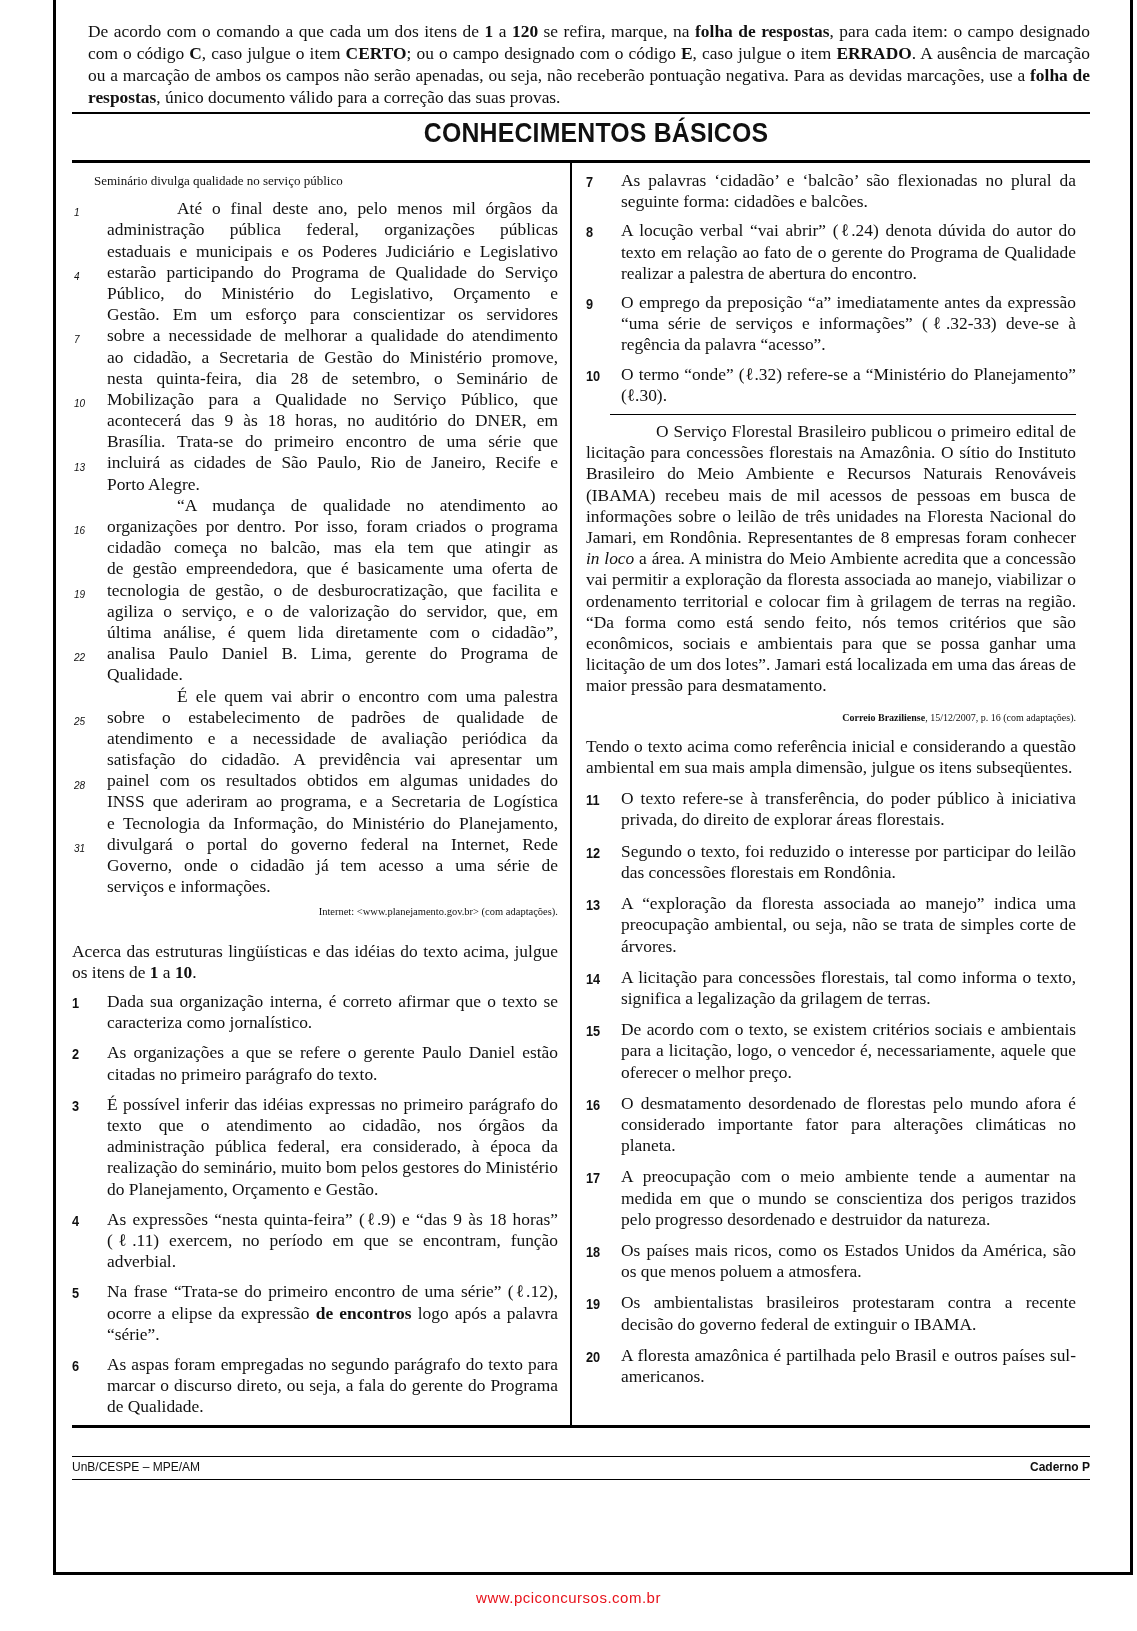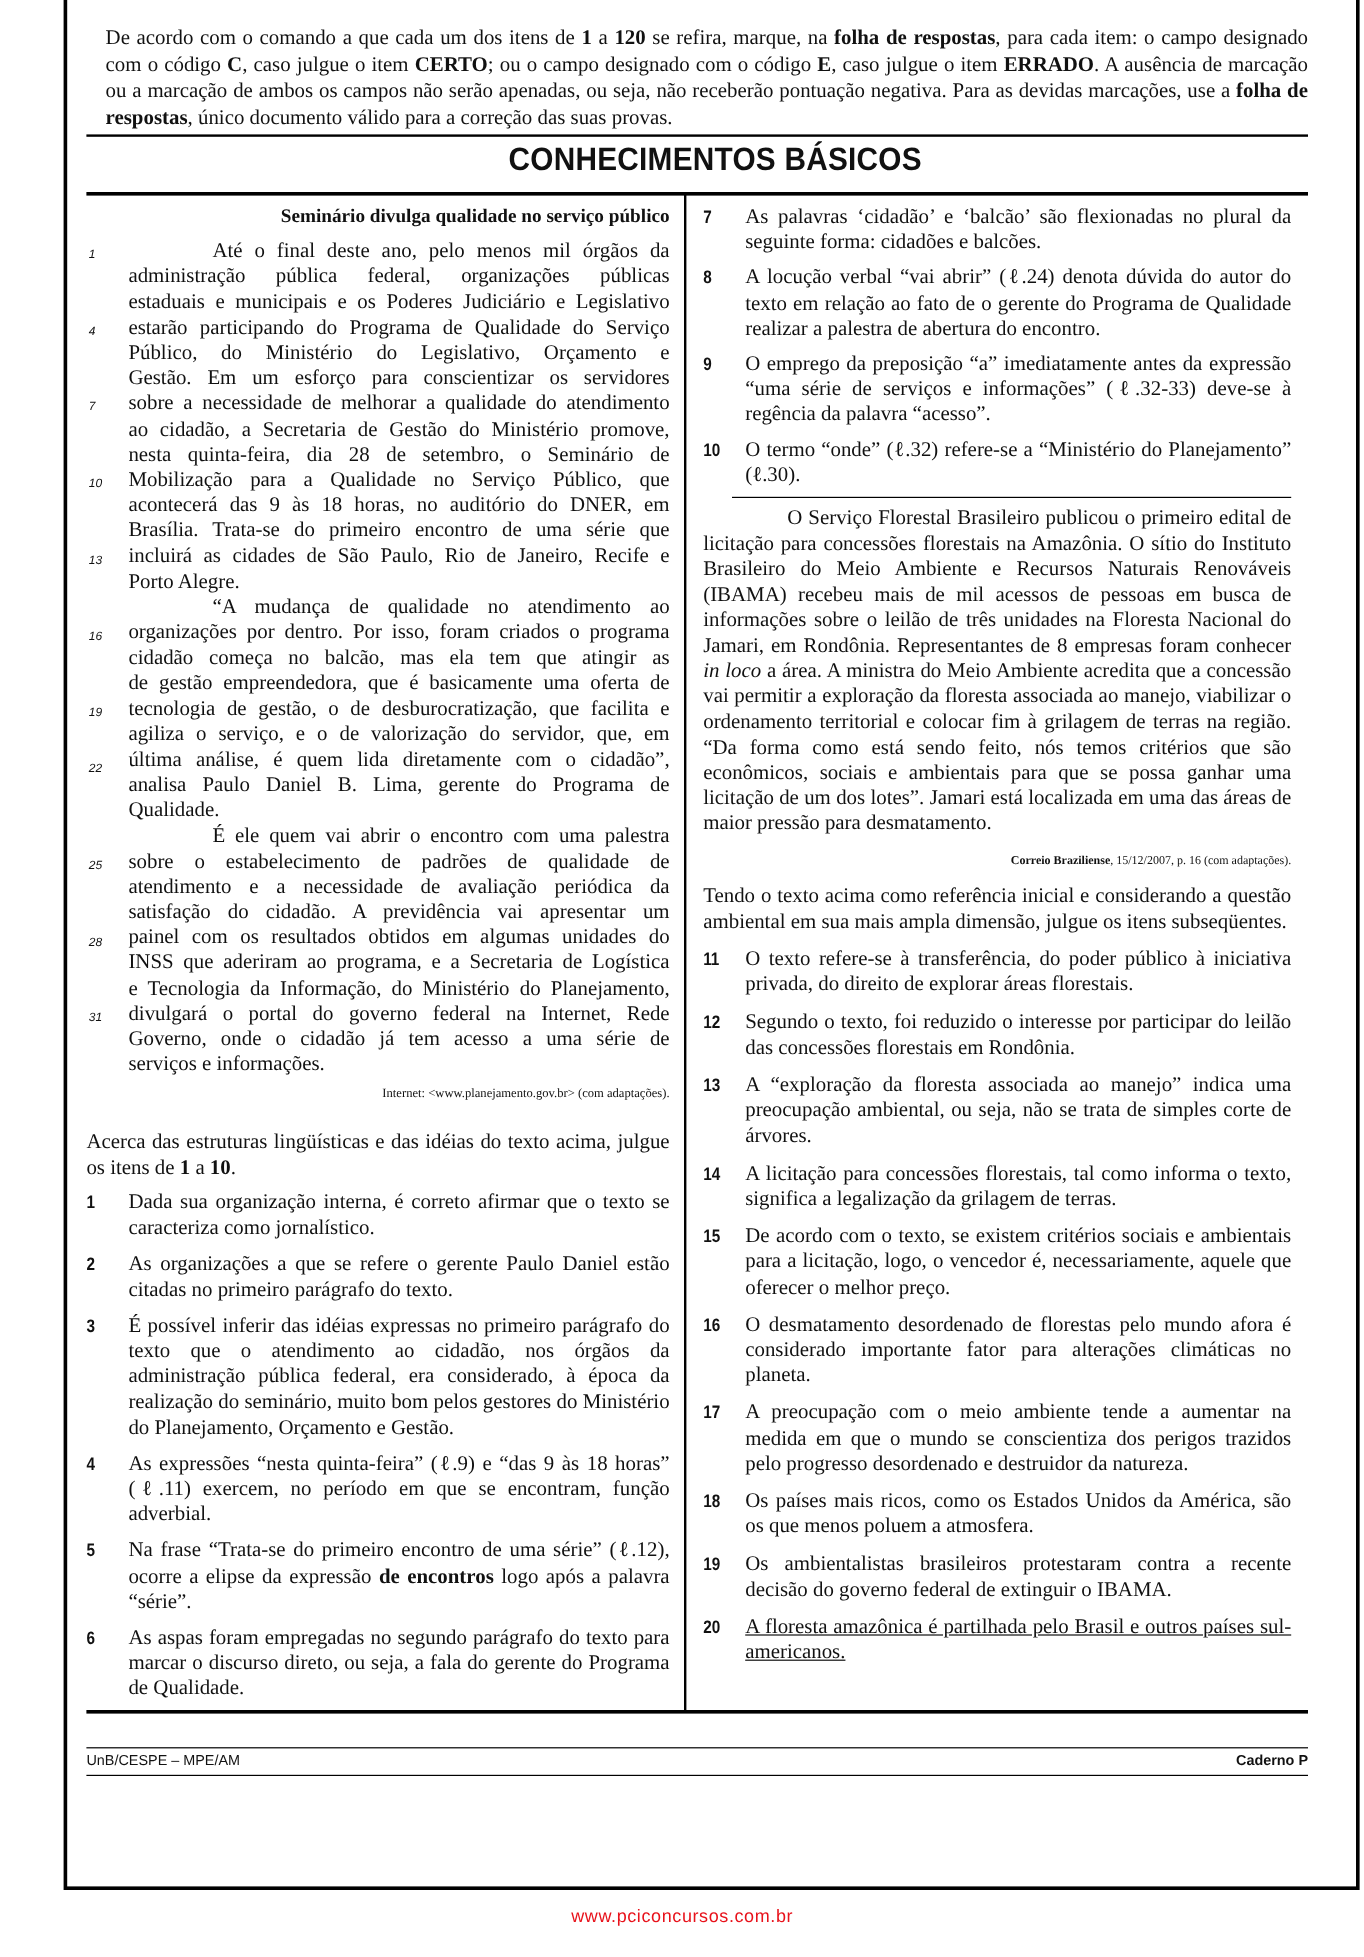--- a/index.html
+++ b/index.html
@@ -5,21 +5,21 @@
   html, body { margin:0; padding:0; background:#ffffff; }
   body { width:1137px; height:1631px; position:relative; overflow:hidden; font-family:"Liberation Serif", serif; color:#111; }
   .page { position:absolute; left:53px; top:-3px; width:1080px; height:1578px; border:3px solid #000; box-sizing:border-box; }
   .intro { position:absolute; left:32px; top:20px; width:1002px; font-size:17.4px; line-height:22px; text-align:justify; }
   .intro b { font-weight:bold; }
   .rule { position:absolute; background:#000; }
   .section-title { position:absolute; left:0; width:1080px; top:118px; text-align:center; font-family:"Liberation Sans", sans-serif; font-weight:bold; font-size:27px; letter-spacing:0.2px; transform:scaleX(0.92); transform-origin:center; }
   .col { position:absolute; font-size:17.4px; line-height:21.2px; }
   .left-col { left:16px; top:170px; width:486px; }
   .right-col { left:530px; top:170px; width:490px; }
-  .text-title { text-align:right; font-weight:bold; font-size:16px; margin:0 0 7px 0; padding-left:22px; }
+  .text-title { text-align:left; font-weight:normal; font-size:13px; margin:0 0 7px 0; padding-left:22px; }
   .passage { position:relative; padding-left:35px; }
   .pline { display:block; text-align:justify; text-align-last:justify; height:21.2px; white-space:nowrap; }
   .pline.last { text-align-last:left; }
   .lnum { position:absolute; left:2px; font-family:"Liberation Sans", sans-serif; font-style:italic; font-size:10px; }
   .indent { padding-left:70px; }
   .source { text-align:right; font-size:10.5px; margin-top:4px; }
   .prompt { text-align:justify; margin-top:18px; margin-bottom:8px; }
   .qitem { position:relative; padding-left:35px; text-align:justify; margin-bottom:9px; }
   .qnum { position:absolute; left:0; top:1px; font-family:"Liberation Sans", sans-serif; font-weight:bold; font-size:15px; transform:scaleX(0.85); transform-origin:left; }
   .para2 { text-align:justify; text-indent:70px; }
@@ -61,21 +61,21 @@
         <span class="pline last">Porto Alegre.</span>
         <span class="pline indent">“A mudança de qualidade no atendimento ao</span>
         <span class="lnum" style="top: 322px;">16</span>
         <span class="pline">organizações por dentro. Por isso, foram criados o programa</span>
         <span class="pline">cidadão começa no balcão, mas ela tem que atingir as</span>
         <span class="pline">de gestão empreendedora, que é basicamente uma oferta de</span>
         <span class="lnum" style="top: 385.6px;">19</span>
         <span class="pline">tecnologia de gestão, o de desburocratização, que facilita e</span>
         <span class="pline">agiliza o serviço, e o de valorização do servidor, que, em</span>
         <span class="pline">última análise, é quem lida diretamente com o cidadão”,</span>
-        <span class="lnum" style="top: 432px; text-align: center;">22</span>
+        <span class="lnum" style="top: 449px; text-align: center;">22</span>
         <span class="pline">analisa Paulo Daniel B. Lima, gerente do Programa de</span>
         <span class="pline last">Qualidade.</span>
         <span class="pline indent">É ele quem vai abrir o encontro com uma palestra</span>
         <span class="lnum" style="top: 512.8px;">25</span>
         <span class="pline">sobre o estabelecimento de padrões de qualidade de</span>
         <span class="pline">atendimento e a necessidade de avaliação periódica da</span>
         <span class="pline">satisfação do cidadão. A previdência vai apresentar um</span>
         <span class="lnum" style="top: 576.4px;">28</span>
         <span class="pline">painel com os resultados obtidos em algumas unidades do</span>
         <span class="pline">INSS que aderiram ao programa, e a Secretaria de Logística</span>
@@ -117,21 +117,21 @@
     <div id="items-right">
         <div class="qitem" style="margin-bottom: 10px;"><span class="qnum">11</span><span>O texto refere-se à transferência, do poder público à iniciativa privada, do direito de explorar áreas florestais.</span></div>
         <div class="qitem" style="margin-bottom: 10px;"><span class="qnum">12</span><span>Segundo o texto, foi reduzido o interesse por participar do leilão das concessões florestais em Rondônia.</span></div>
         <div class="qitem" style="margin-bottom: 10px;"><span class="qnum">13</span><span>A “exploração da floresta associada ao manejo” indica uma preocupação ambiental, ou seja, não se trata de simples corte de árvores.</span></div>
         <div class="qitem" style="margin-bottom: 10px;"><span class="qnum">14</span><span>A licitação para concessões florestais, tal como informa o texto, significa a legalização da grilagem de terras.</span></div>
         <div class="qitem" style="margin-bottom: 10px;"><span class="qnum">15</span><span>De acordo com o texto, se existem critérios sociais e ambientais para a licitação, logo, o vencedor é, necessariamente, aquele que oferecer o melhor preço.</span></div>
         <div class="qitem" style="margin-bottom: 10px;"><span class="qnum">16</span><span>O desmatamento desordenado de florestas pelo mundo afora é considerado importante fator para alterações climáticas no planeta.</span></div>
         <div class="qitem" style="margin-bottom: 10px;"><span class="qnum">17</span><span>A preocupação com o meio ambiente tende a aumentar na medida em que o mundo se conscientiza dos perigos trazidos pelo progresso desordenado e destruidor da natureza.</span></div>
         <div class="qitem" style="margin-bottom: 10px;"><span class="qnum">18</span><span>Os países mais ricos, como os Estados Unidos da América, são os que menos poluem a atmosfera.</span></div>
         <div class="qitem" style="margin-bottom: 10px;"><span class="qnum">19</span><span>Os ambientalistas brasileiros protestaram contra a recente decisão do governo federal de extinguir o IBAMA.</span></div>
-        <div class="qitem" style="margin-bottom: 10px; text-decoration: underline;"><span class="qnum">20</span><span>A floresta amazônica é partilhada pelo Brasil e outros países sul-americanos.</span></div>
+        <div class="qitem" style="margin-bottom: 10px;"><span class="qnum">20</span><span>A floresta amazônica é partilhada pelo Brasil e outros países sul-americanos.</span></div>
       </div>
   </div>
 
   <div class="rule" style="left:16px;top:1425px;width:1018px;height:3px;"></div>
   <div class="rule" style="left:16px;top:1456px;width:1018px;height:1px;"></div>
   <div class="footer" style="top:1460px;">
     <span>UnB/CESPE – MPE/AM</span>
     <span class="r">Caderno P</span>
   </div>
   <div class="rule" style="left:16px;top:1479px;width:1018px;height:1px;"></div>

